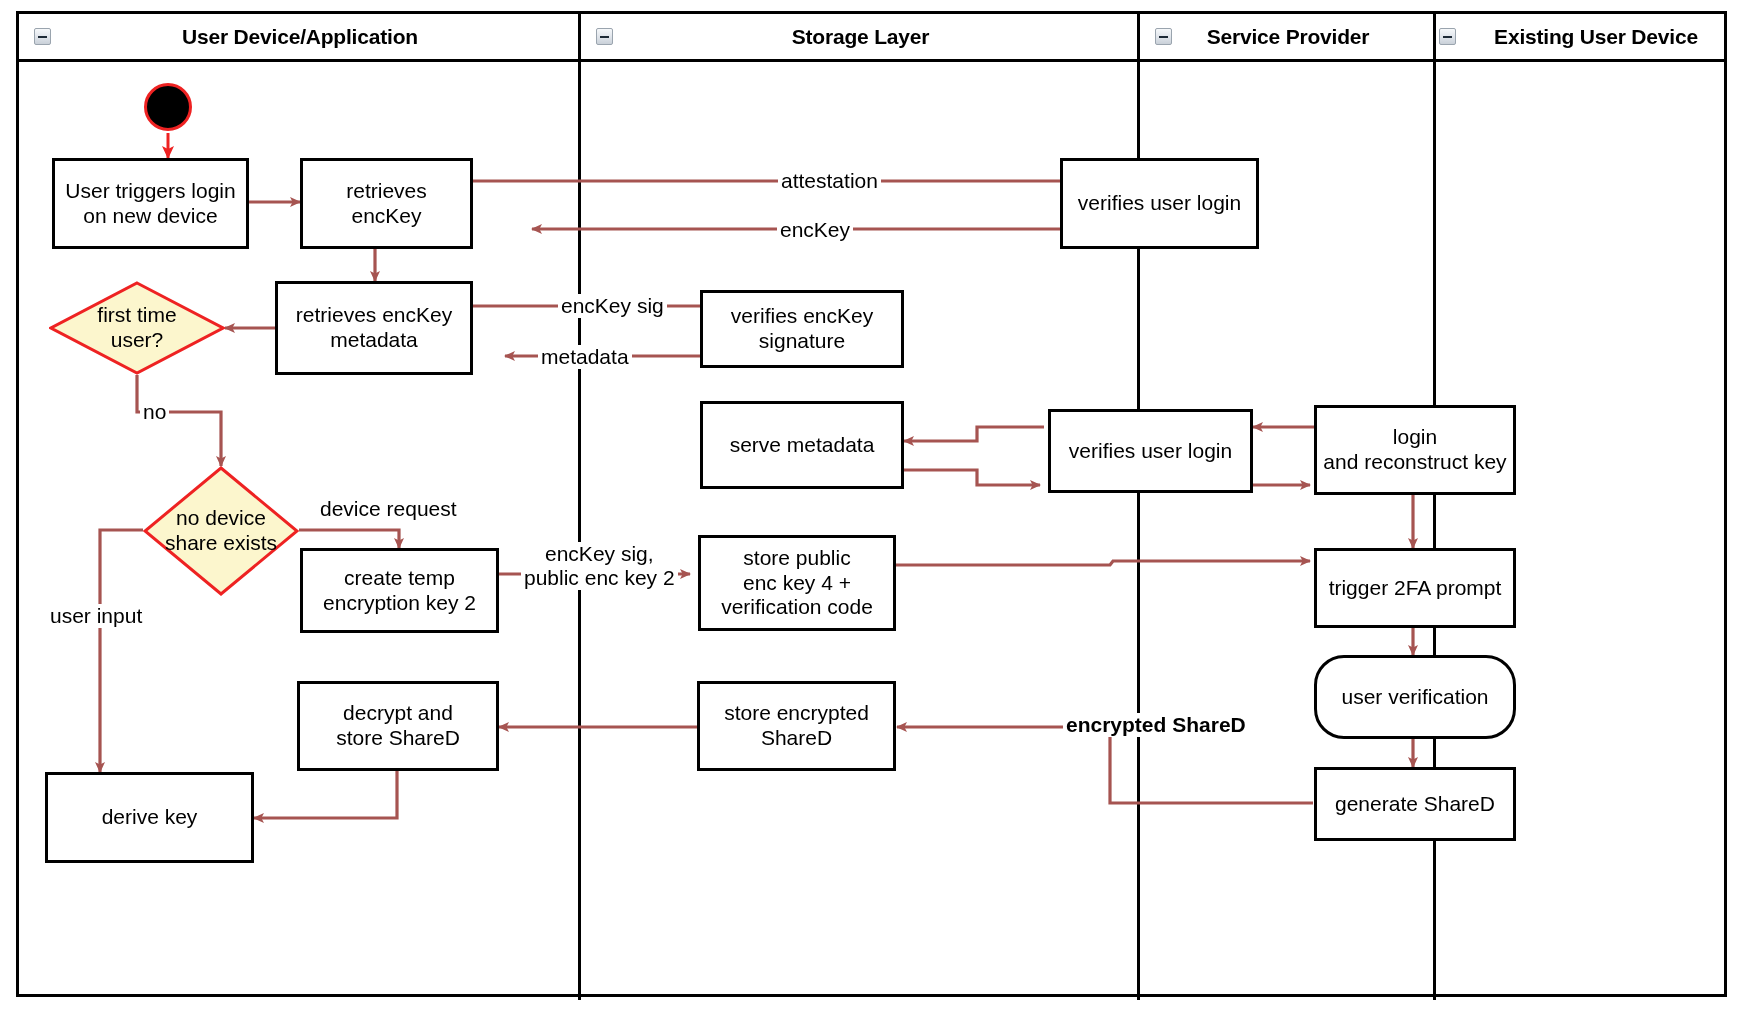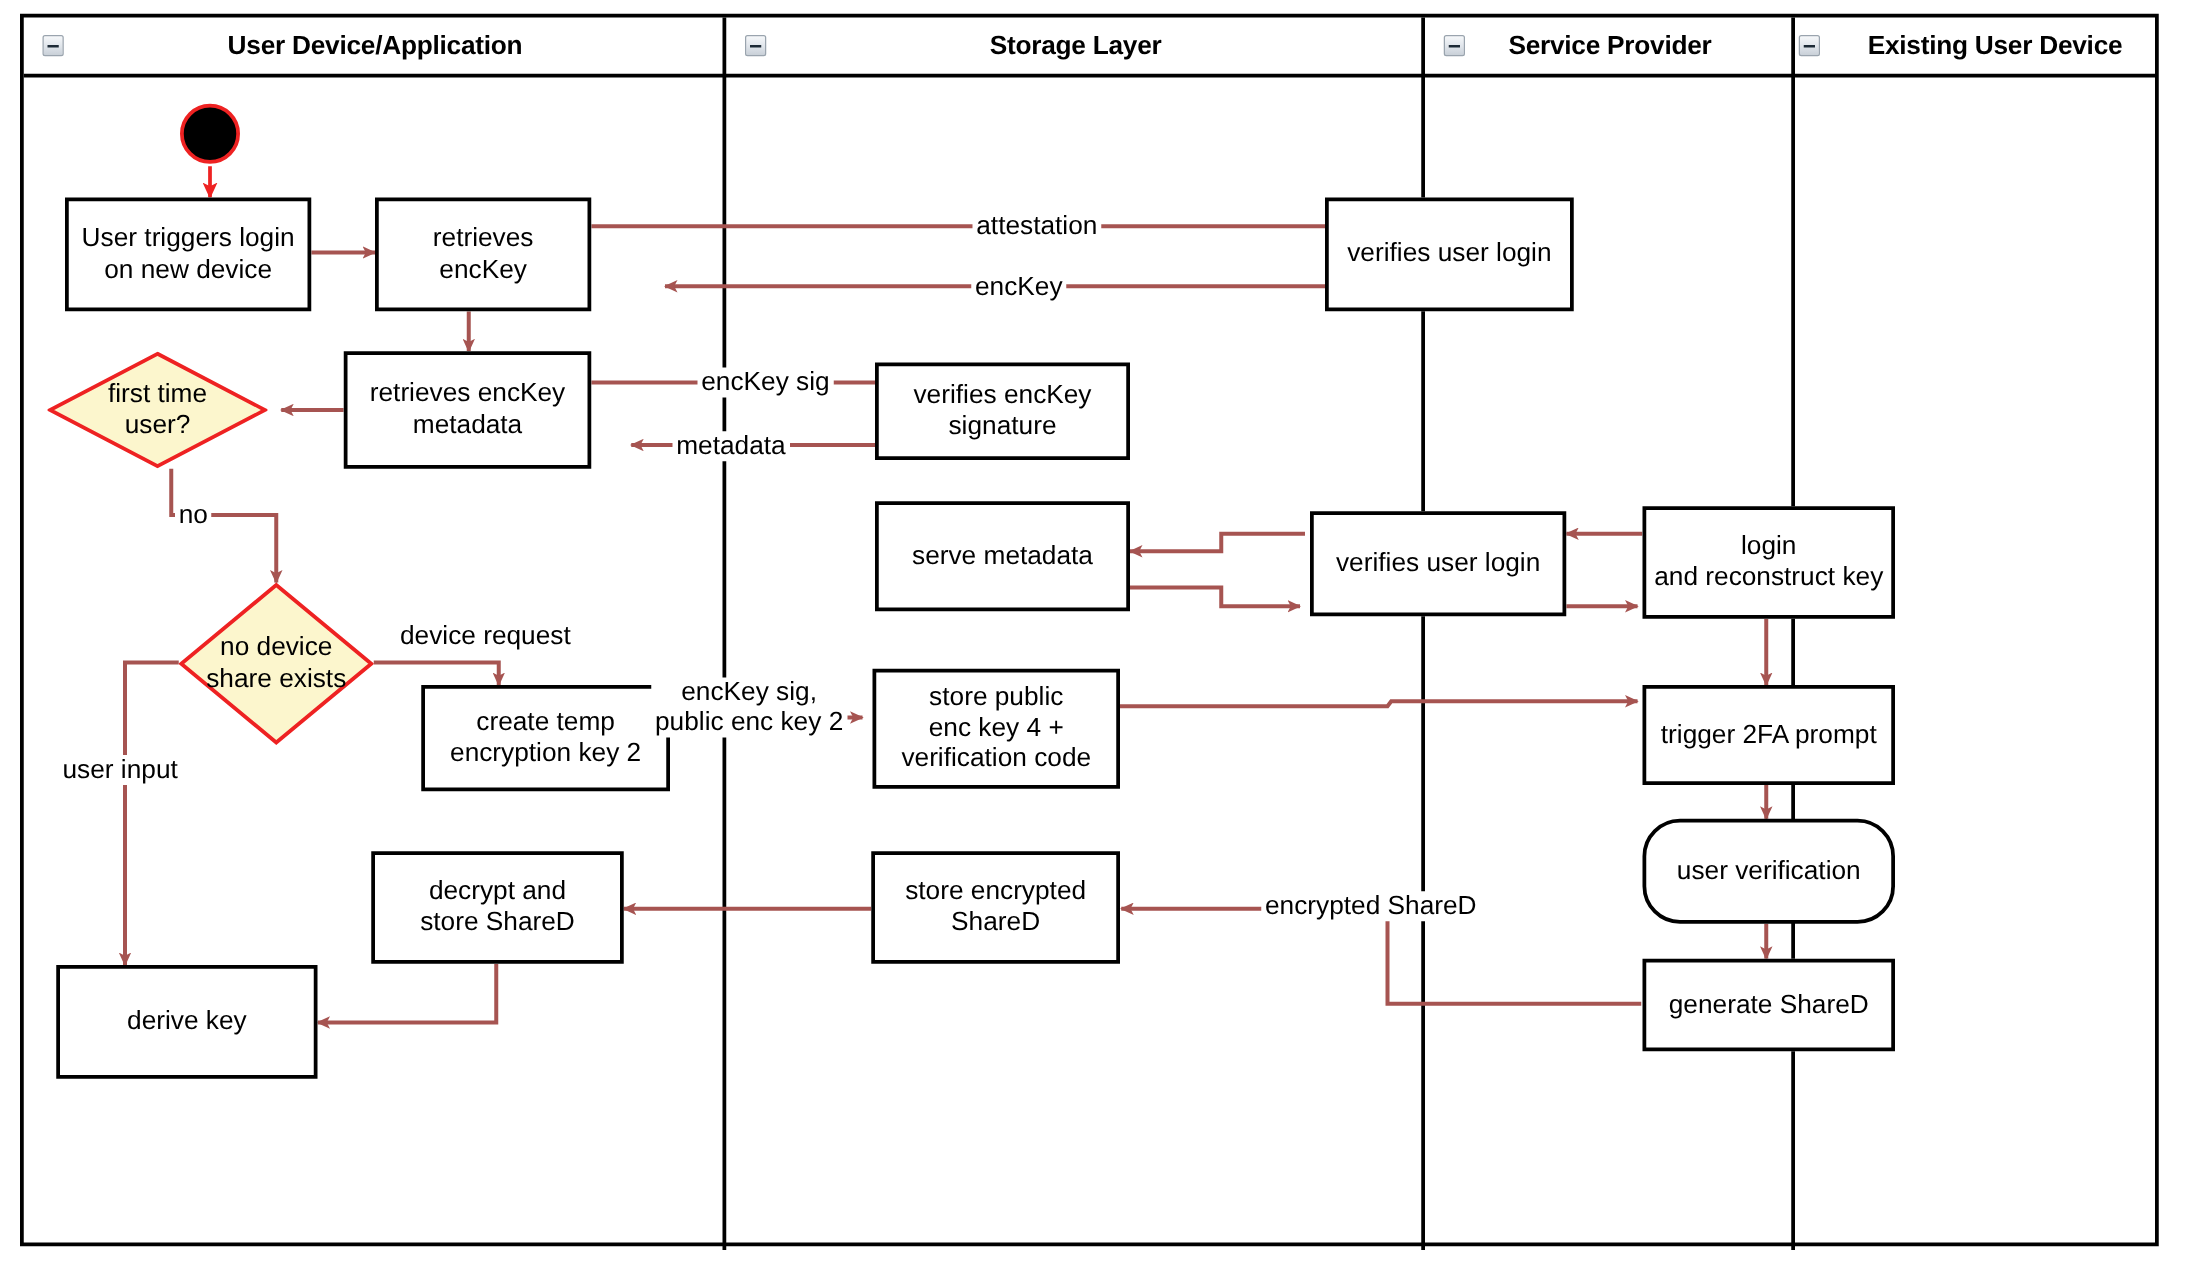--- a/index.html
+++ b/index.html
@@ -236,37 +236,37 @@
 
   <div class="node" style="left:52px; top:158px; width:197px; height:91px;">User triggers login
 on new device</div>
 
   <div class="node" style="left:300px; top:158px; width:173px; height:91px;">retrieves
 encKey</div>
 
   <div class="node" style="left:275px; top:281px; width:198px; height:94px;">retrieves encKey
 metadata</div>
 
-  <div class="decision" style="left:38px; top:281px; width:176px; height:94px;">
+  <div class="decision" style="left:49px; top:281px; width:176px; height:94px;">
     <svg width="176" height="94" viewBox="0 0 176 94" xmlns="http://www.w3.org/2000/svg">
       <polygon points="88,2 174,47 88,92 2,47" fill="#fcf6cd" stroke="#ee2222" stroke-width="3"></polygon>
     </svg>
     <span class="dtext">first time
 user?</span>
   </div>
 
   <div class="decision" style="left:143px; top:466px; width:156px; height:130px;">
     <svg width="156" height="130" viewBox="0 0 156 130" xmlns="http://www.w3.org/2000/svg">
       <polygon points="78,2 154,65 78,128 2,65" fill="#fcf6cd" stroke="#ee2222" stroke-width="3"></polygon>
     </svg>
     <span class="dtext">no device
 share exists</span>
   </div>
 
-  <div class="node" style="left:300px; top:548px; width:199px; height:85px;margin-left:37px;">create temp
+  <div class="node" style="left:300px; top:548px; width:199px; height:85px;">create temp
 encryption key 2</div>
 
   <div class="node" style="left:297px; top:681px; width:202px; height:90px;">decrypt and
 store ShareD</div>
 
   <div class="node" style="left:45px; top:772px; width:209px; height:91px;">derive key</div>
 
   <div class="node" style="left:700px; top:290px; width:204px; height:78px;">verifies encKey
 signature</div>
 
@@ -302,15 +302,15 @@
 
   <div class="edge-label" style="left:140px; top:400px;">no</div>
 
   <div class="edge-label" style="left:317px; top:497px;">device request</div>
 
   <div class="edge-label" style="left:47px; top:604px;">user input</div>
 
   <div class="edge-label" style="left:521px; top:542px;">encKey sig,
 public enc key 2</div>
 
-  <div class="edge-label" style="left:1009px; top:713px;">encrypted ShareD</div>
+  <div class="edge-label" style="left:1063px; top:713px;font-weight:bold;">encrypted ShareD</div>
 
 </div>
 
 </body></html>

